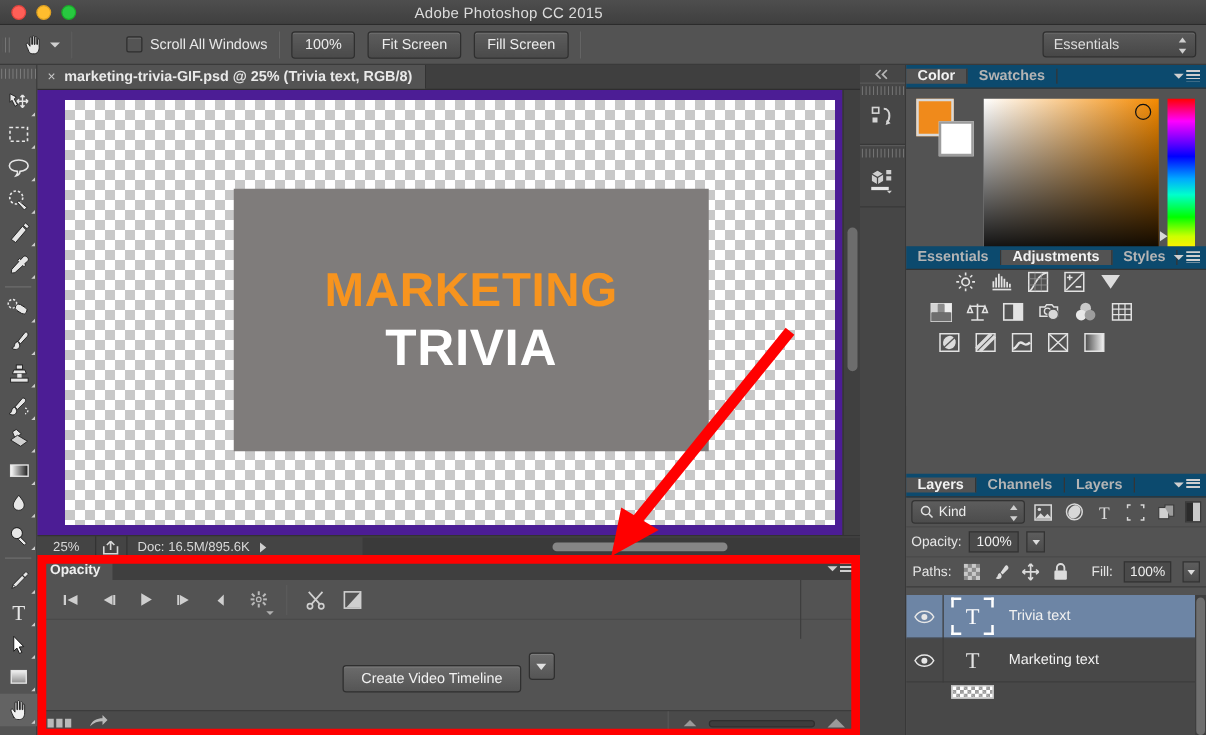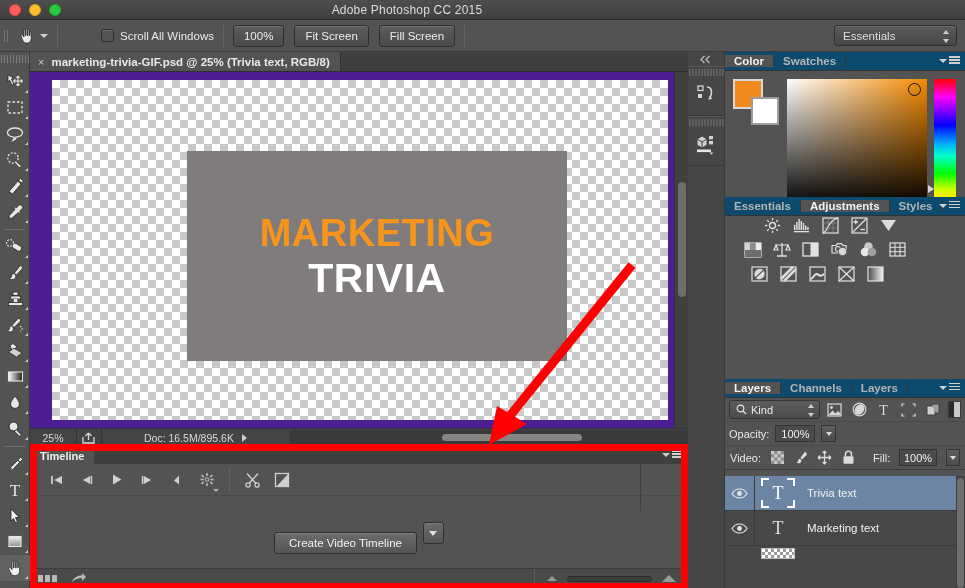--- a/index.html
+++ b/index.html
@@ -138,21 +138,21 @@
   #v-thumb{ position:absolute; left:3px; top:110px; width:8px; height:115px;
             background:#6d6d6d; border-radius:4px; }
   
   #status-bar{
     position:absolute; left:30px; top:428px; width:658px; height:18px;
     background:#444; border-top:1px solid #333; display:flex; align-items:center;
     font-size:10.5px; color:#d9d9d9;
   }
   #zoom-level{ width:46px; text-align:center; }
   #share-icon{ width:24px; display:flex; justify-content:center; }
-  #doc-info{ padding-left:8px;margin-left:34px; }
+  #doc-info{ padding-left:8px; }
   #doc-arrow{ margin-left:8px; width:0;height:0;
               border-top:4px solid transparent;border-bottom:4px solid transparent;
               border-left:5px solid #cfcfcf;}
   #h-scroll{ position:absolute; left:260px; top:1px; width:398px; height:15px;
              background:#3a3a3a; }
   #h-thumb{ position:absolute; left:152px; top:4px; width:140px; height:7px;
             background:#858585; border-radius:4px; }
   .st-sep{ width:1px; height:18px; background:#333; }
 
   
@@ -569,21 +569,21 @@
   <div class="st-sep"></div>
   <div id="doc-info">Doc: 16.5M/895.6K</div>
   <div id="doc-arrow"></div>
   <div id="h-scroll">
     <div id="h-thumb"></div>
   </div>
 </div>
 
 <div id="timeline">
   <div id="tl-tabrow">
-    <div id="tl-tab">Timeline</div>
+    <div id="tl-tab">Opacity</div>
     <div id="tl-menu">
       <span class="menu-tri"></span>
       <span class="menu-lines"></span>
     </div>
   </div>
 
   <div id="tl-toolbar">
     <div class="tl-btn">
       <svg width="16" height="12" viewBox="0 0 16 12">
           <rect x="2" y="2" width="1.8" height="8" fill="#cfcfcf"></rect>
@@ -939,21 +939,21 @@
 
     <div id="blend-row">
       <span class="lbl">Opacity:</span>
       <span class="numfield">100%</span>
       <span class="numdrop">
         <i style="width:0;height:0;border-left:3.5px solid transparent;border-right:3.5px solid transparent;border-top:4px solid #dcdcdc;"></i>
         </span>
     </div>
 
     <div id="lock-row">
-      <span class="lbl">Video:</span>
+      <span class="lbl">Paths:</span>
       <span class="lock-ico">
         <svg width="13" height="13" viewBox="0 0 13 13">
             <rect width="13" height="13" fill="#8b8b8b"></rect>
             <g fill="#c9c9c9">
               <rect x="0" y="0" width="3.25" height="3.25"></rect>
               <rect x="6.5" y="0" width="3.25" height="3.25"></rect>
               <rect x="3.25" y="3.25" width="3.25" height="3.25"></rect>
               <rect x="9.75" y="3.25" width="3.25" height="3.25"></rect>
               <rect x="0" y="6.5" width="3.25" height="3.25"></rect>
               <rect x="6.5" y="6.5" width="3.25" height="3.25"></rect>

